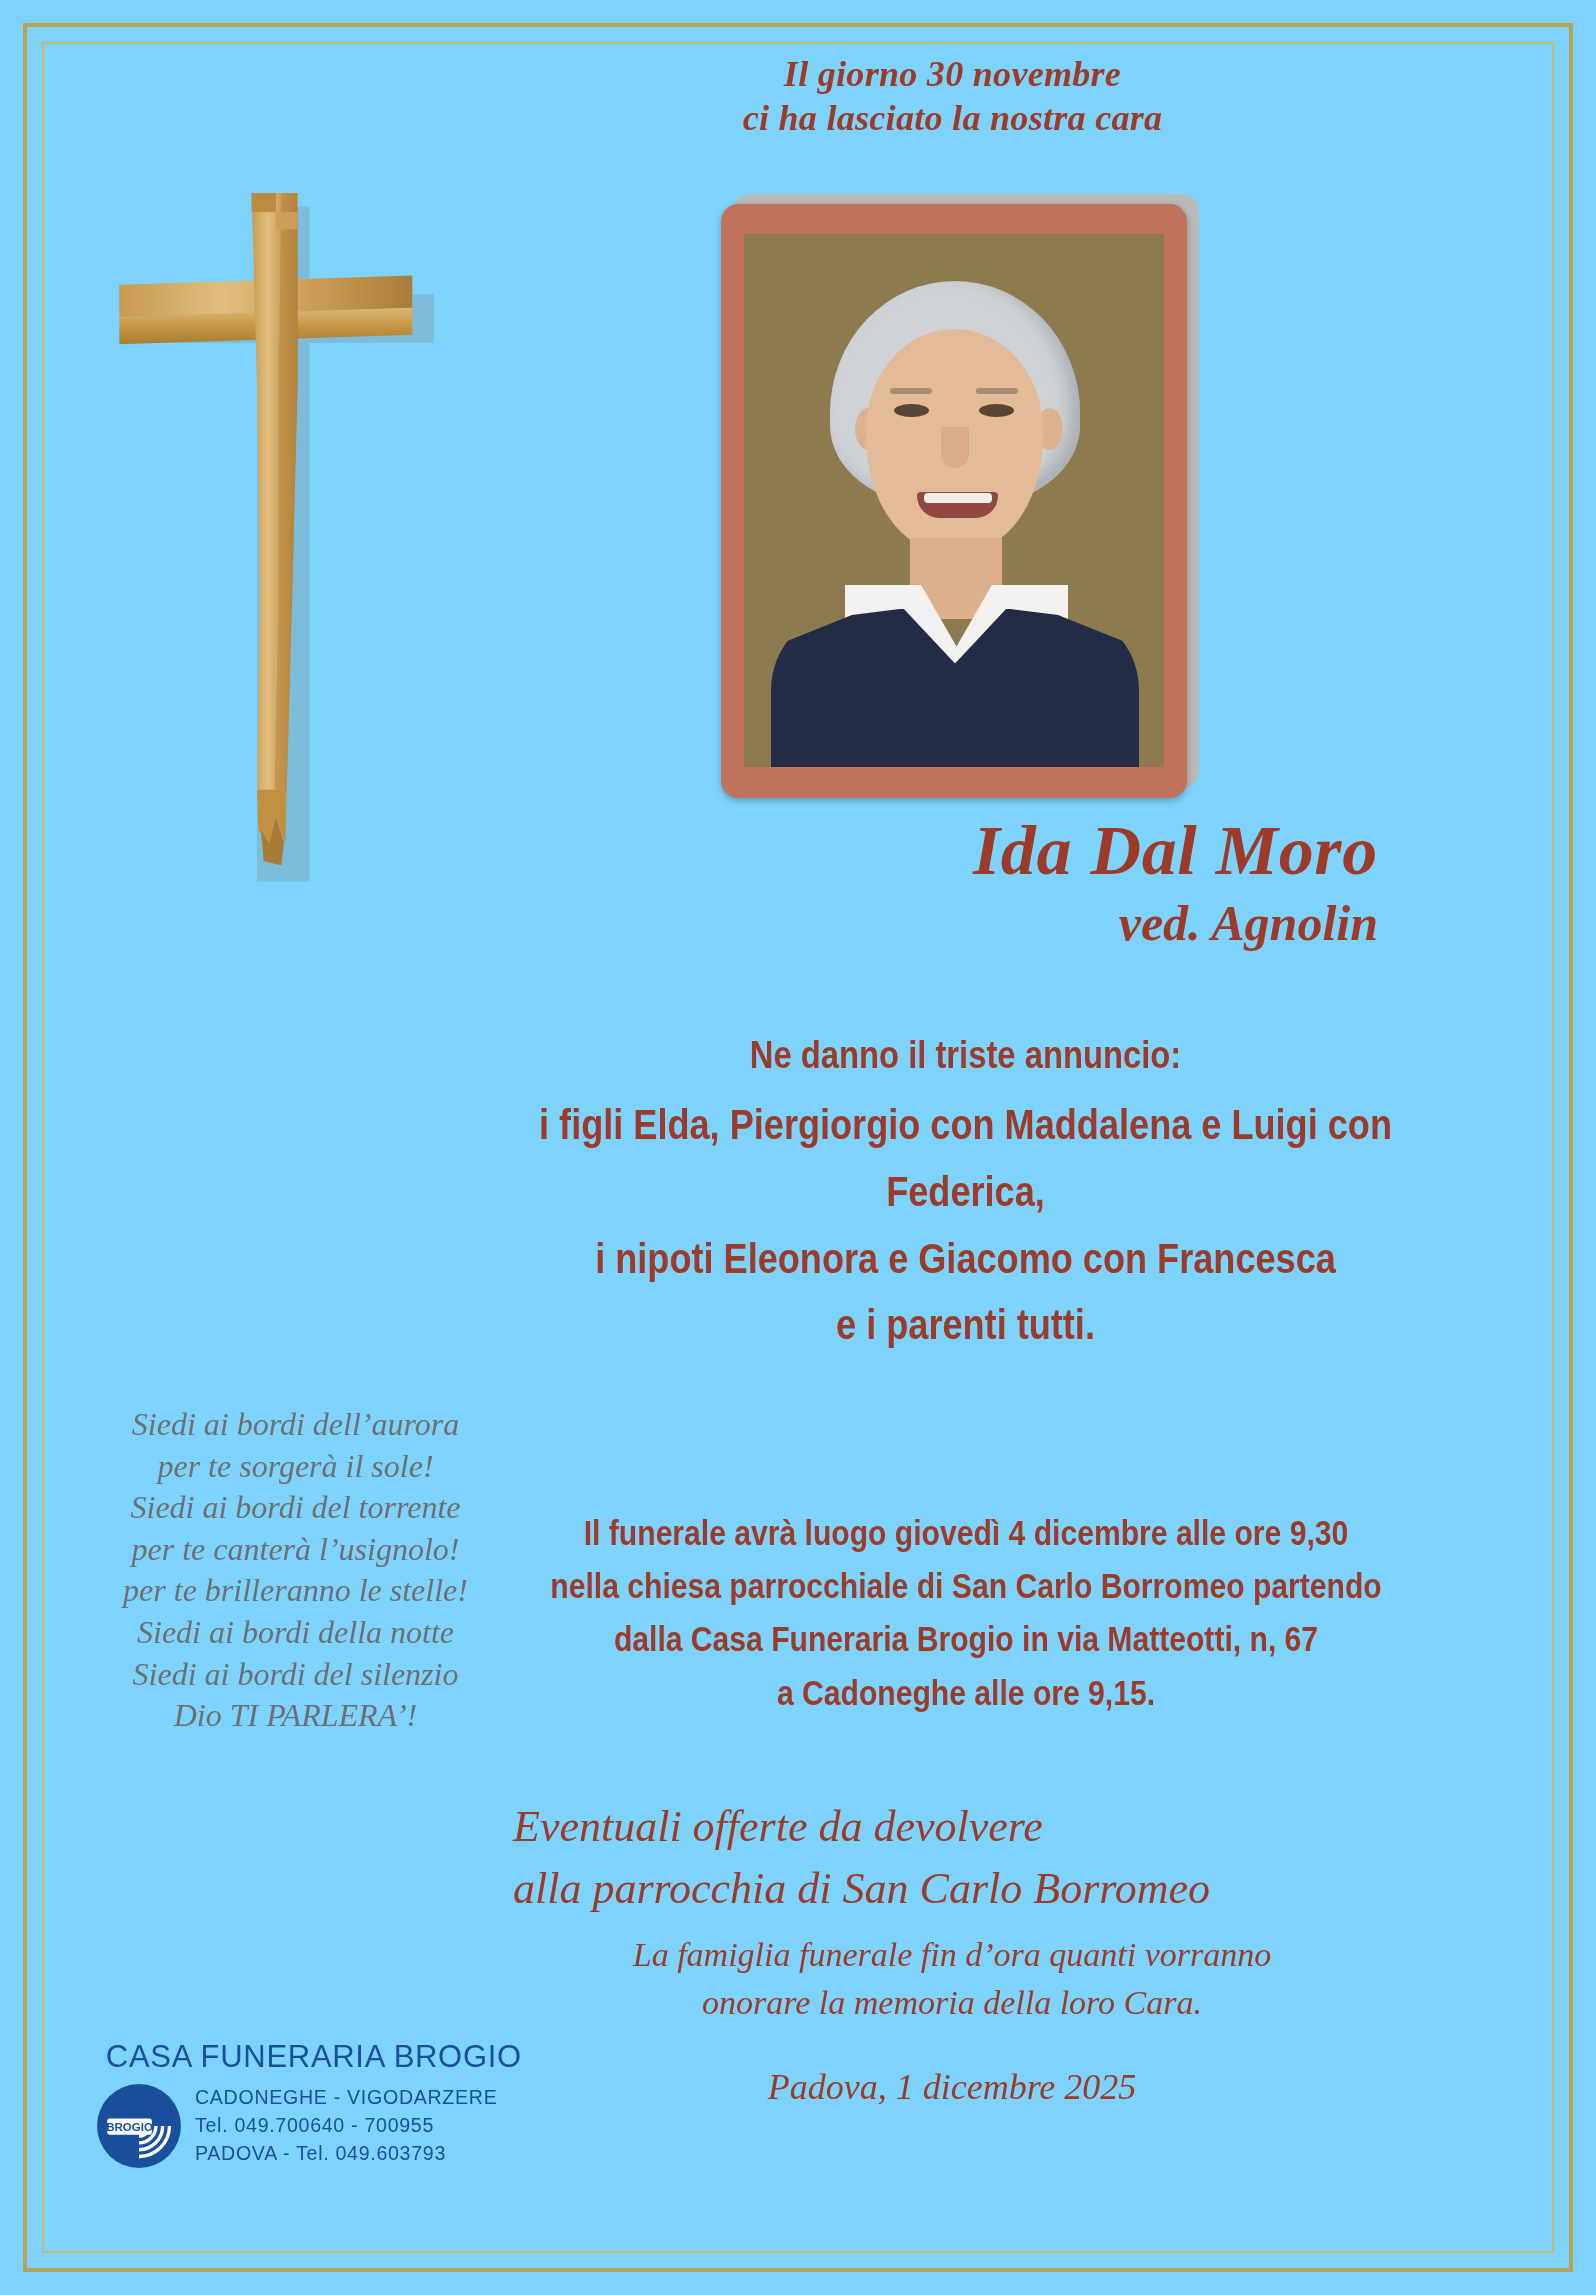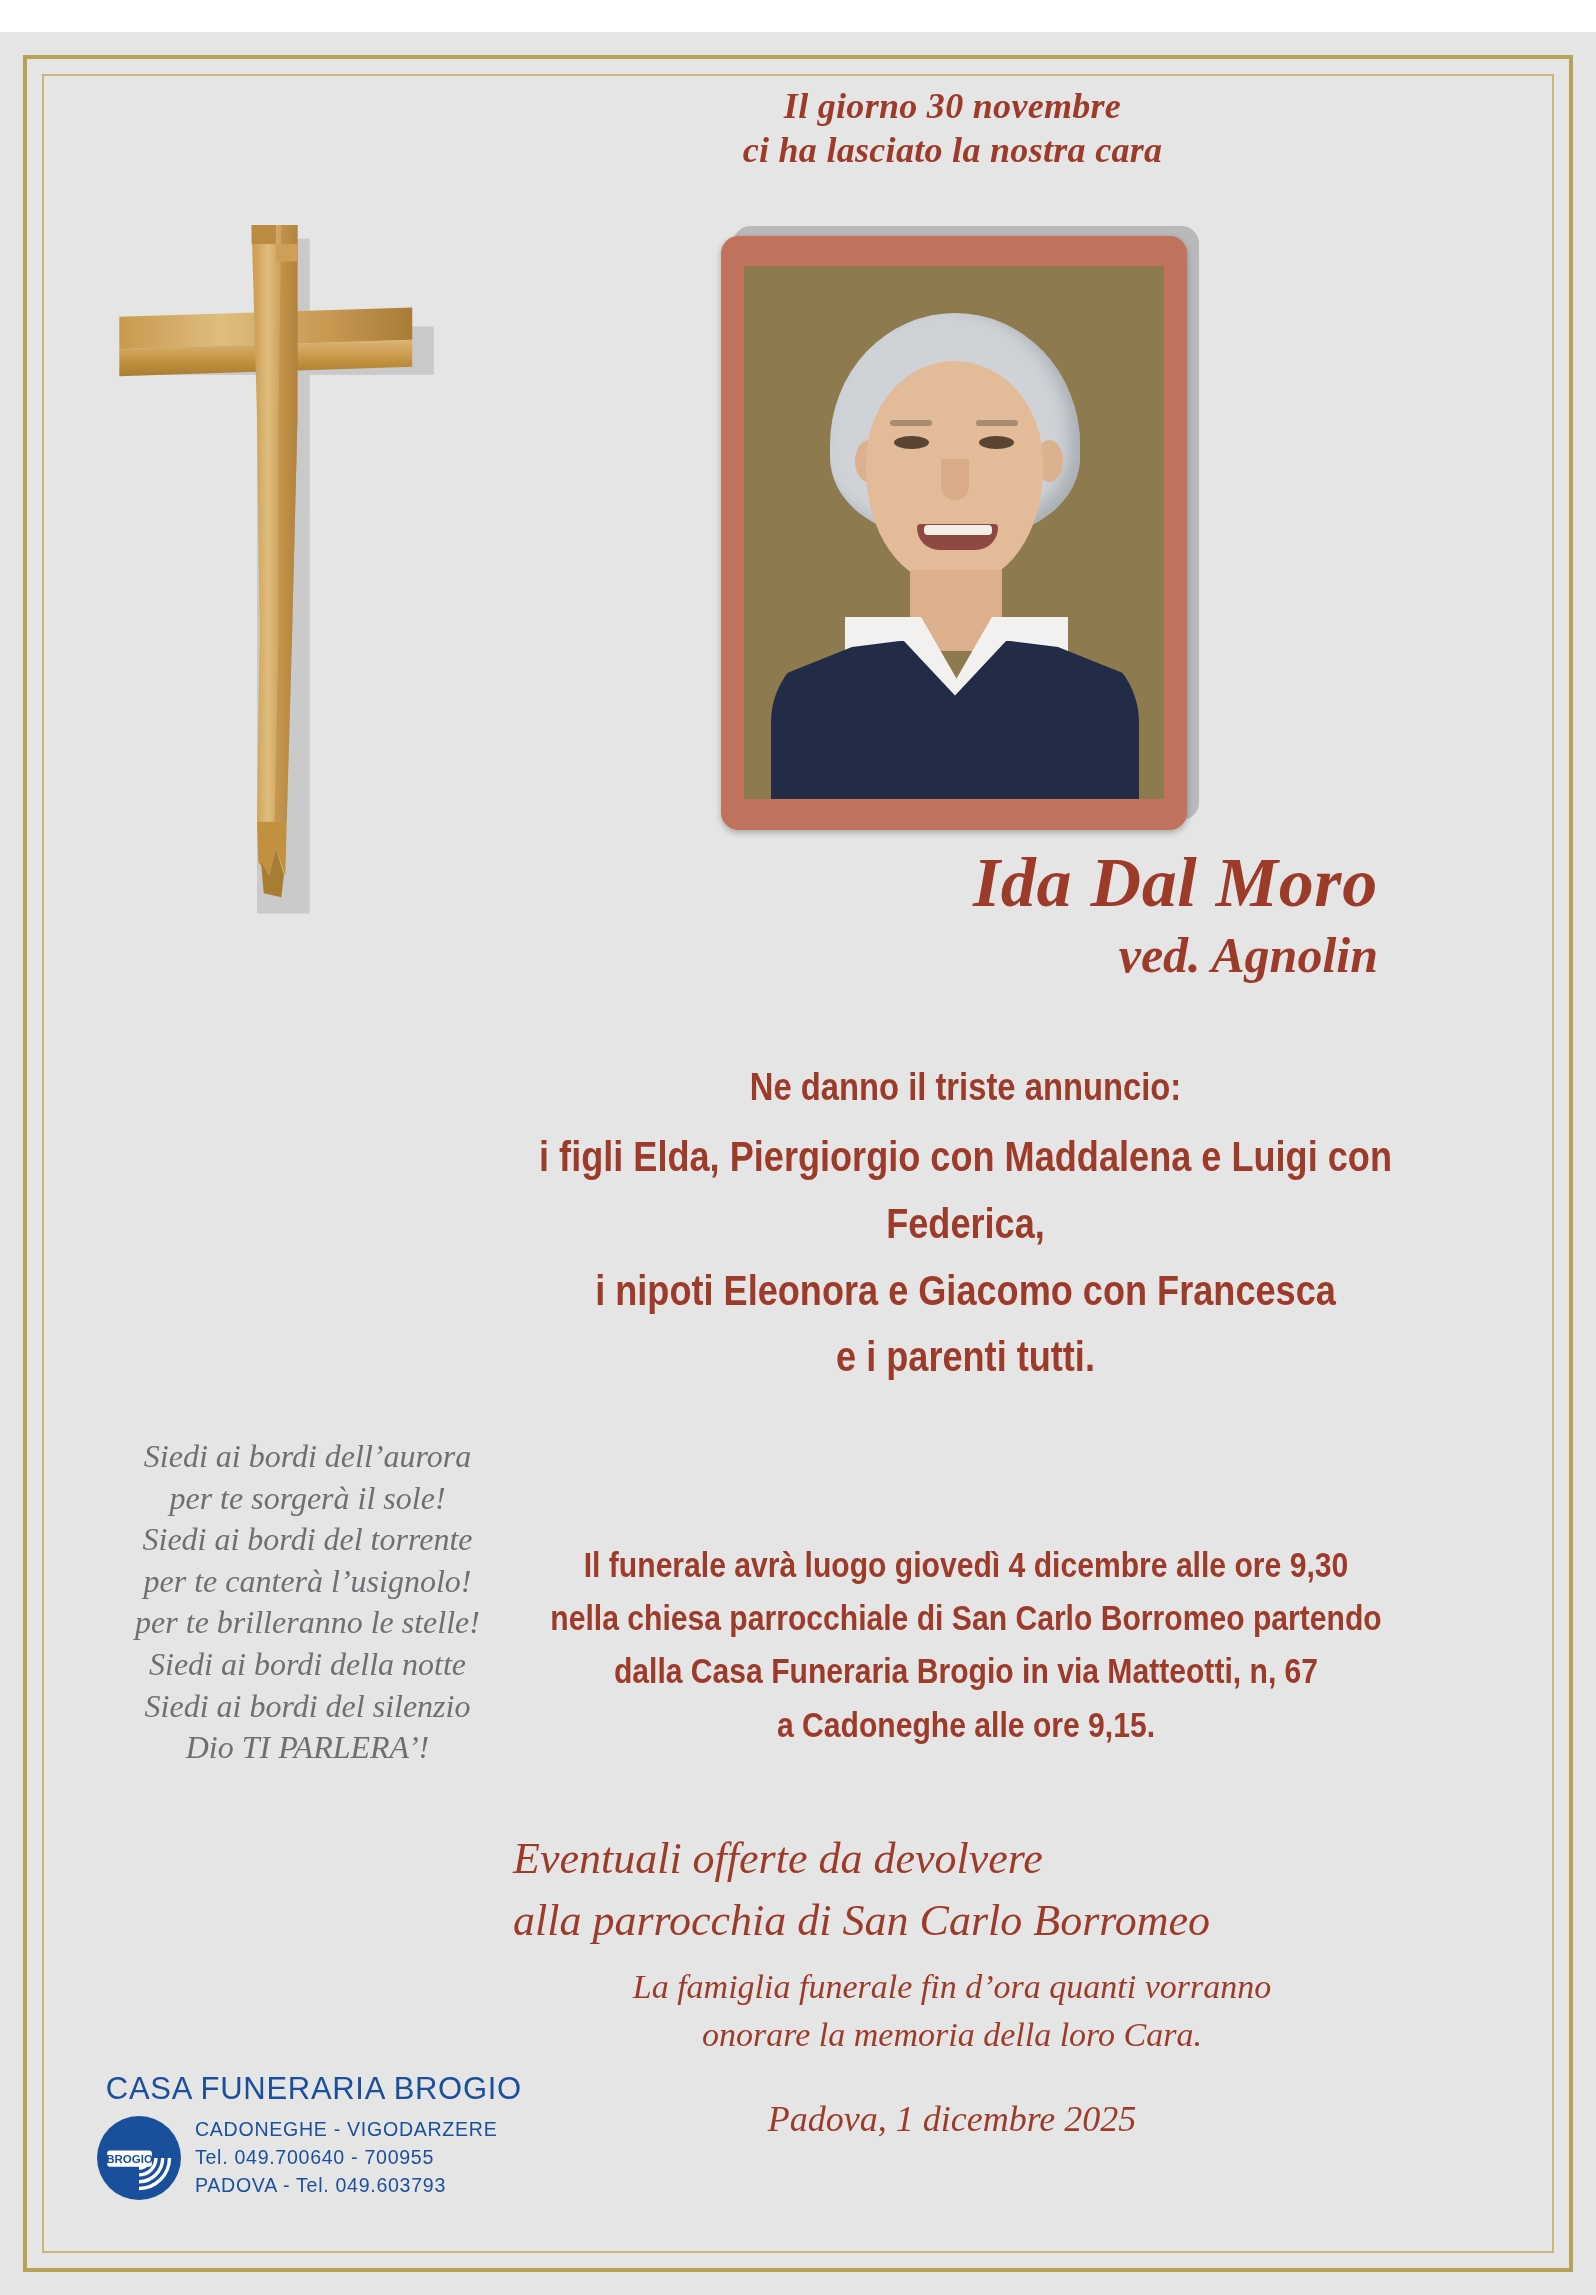--- a/index.html
+++ b/index.html
@@ -12,22 +12,21 @@
     height: 2295px;
     font-family: "Liberation Serif", serif;
     position: relative;
     overflow: hidden;
   }
 
   
   .poster {
     position: absolute;
     inset: 0;
-    background: #e5e5e5;
-    margin-top: 32px;
+    background: #7dd3fc;
   }
   .frame-outer {
     position: absolute;
     left: 23px;
     top: 23px;
     right: 23px;
     bottom: 23px;
     border: 4px solid #b8a25a;
     box-sizing: border-box;
   }
@@ -298,21 +297,21 @@
     width: 932px;
     text-align: center;
     color: #9d3b2a;
     font-style: italic;
     font-size: 36px;
   }
 
   
   .poem {
     position: absolute;
-    left: 78px;
+    left: 66px;
     top: 1404px;
     width: 459px;
     text-align: center;
     color: #6e6f73;
     font-style: italic;
     font-size: 32px;
     line-height: 1.30;
   }
 
   

